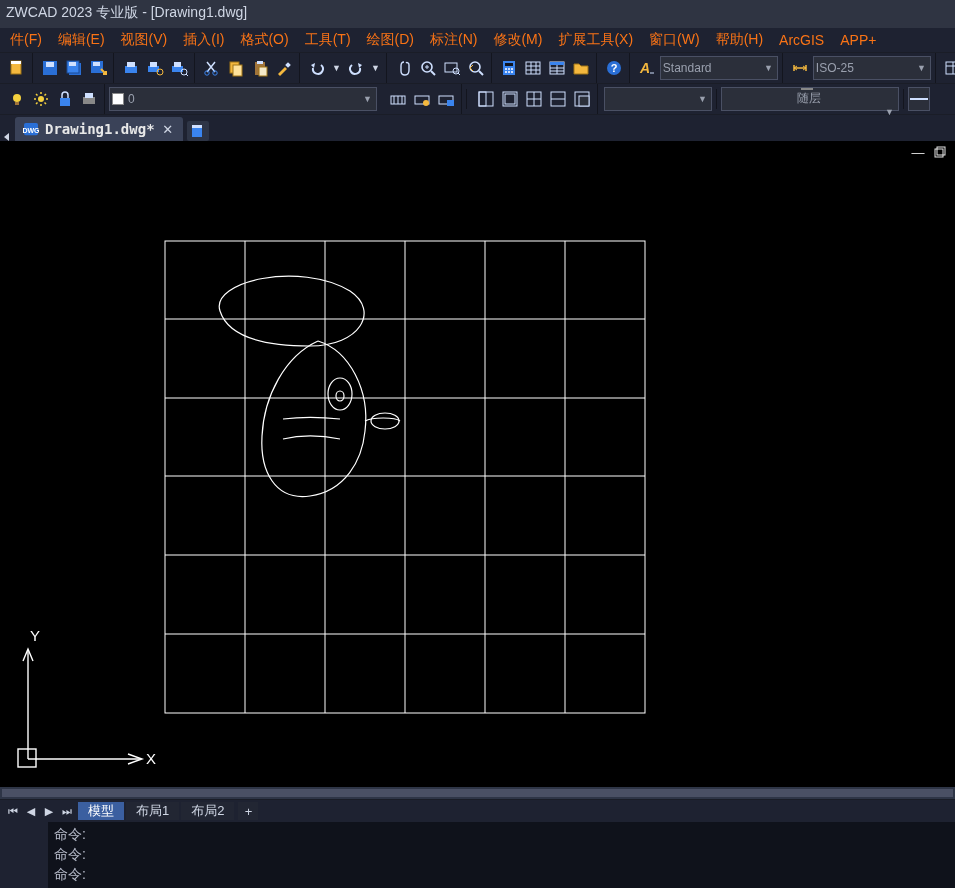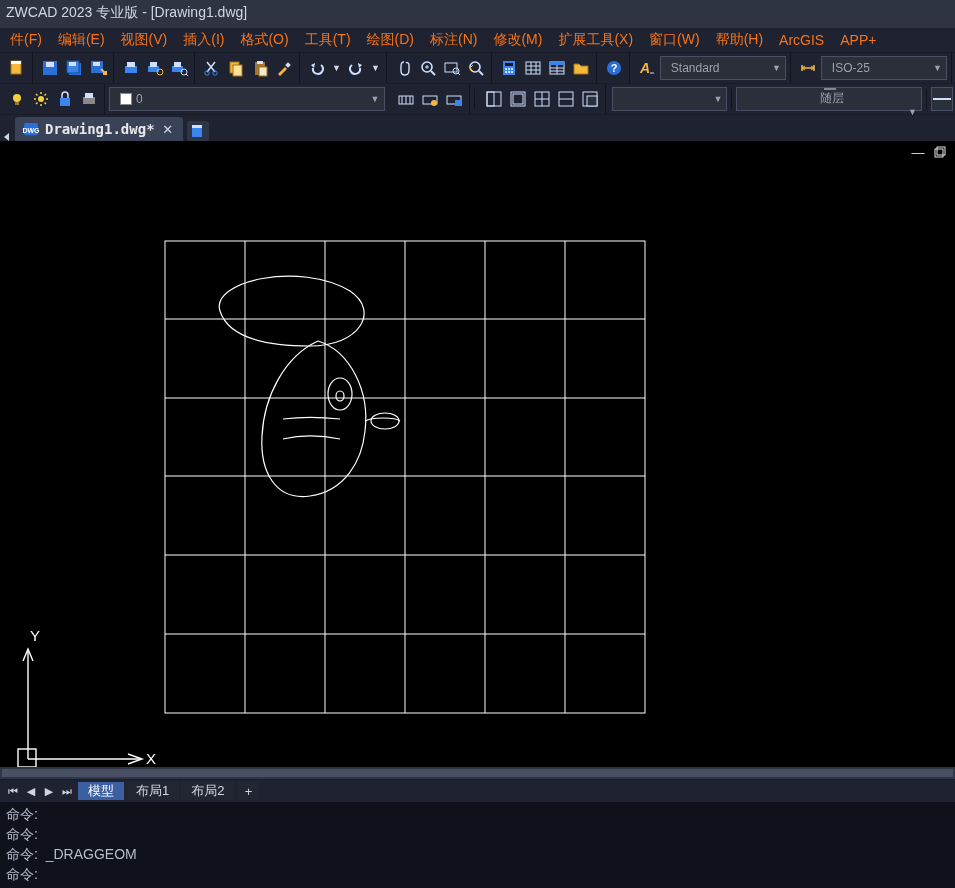--- a/index.html
+++ b/index.html
@@ -25,21 +25,21 @@
   
   .titlebar{height:28px;line-height:25px;padding-left:6px;background:#2f3442;color:#cfd6e4;font-size:14px;white-space:nowrap;overflow:hidden;}
   
   .menubar{height:24px;display:flex;align-items:center;background:var(--bg-dark);padding:0 2px;gap:0;border-bottom:1px solid var(--border);}
   .menubar .mi{padding:20px 8px;color:#f97316;white-space:nowrap;cursor:default;font-size:14px;}
   
   .toolrow{height:30px;display:flex;align-items:center;background:var(--bg-dark);border-bottom:1px solid var(--border);gap:2px;padding:0 2px;}
   .tg{display:flex;align-items:center;border-right:1px solid #13151e;padding:0 4px;height:100%;gap:2px;}
   .tb{width:22px;height:22px;display:flex;align-items:center;justify-content:center;border-radius:2px;}
   .tb svg{display:block;}
-  .dd{display:flex;align-items:center;height:22px;background:var(--bg);border:1px solid #4a5064;padding:0 4px 0 10px;color:var(--text-dim);font-size:12px;}
+  .dd{display:flex;align-items:center;height:22px;background:var(--bg);border:1px solid #4a5064;padding:0 4px 0 2px;color:var(--text-dim);font-size:12px;}
   .dd .arrow{margin-left:auto;}
   
   .filetabs{height:26px;display:flex;align-items:flex-end;background:var(--bg-dark);gap:4px;padding:0 4px;}
   .ftab{display:flex;align-items:center;height:24px;background:#2e3546;padding:0 8px;gap:6px;border-top-left-radius:3px;border-top-right-radius:3px;}
   .ftab.active{background:#3a4258;}
   .ftab .fname{font-family:Consolas,monospace;font-size:14px;color:#e8e8e8;font-weight:bold;}
   .ftab .x{width:14px;height:14px;display:flex;align-items:center;justify-content:center;color:#cfd6e4;font-size:13px;}
   .newtab{width:22px;height:20px;background:#2e3546;display:flex;align-items:center;justify-content:center;border-radius:2px;}
   .ftab .dwgicon{width:16px;height:14px;}
   .tri{width:0;height:0;border-top:4px solid transparent;border-bottom:4px solid transparent;border-right:5px solid #cfd6e4;margin-right:2px;}
@@ -48,21 +48,21 @@
   .winctrl{position:absolute;top:4px;right:8px;display:flex;gap:8px;}
   .winctrl span{width:14px;height:14px;display:inline-flex;align-items:center;justify-content:center;color:#e8e8e8;cursor:default;}
   .drawing{position:absolute;inset:0;}
   
   .layoutbar{height:22px;background:var(--bg-dark);display:flex;align-items:center;gap:0;padding:0 4px;border-top:1px solid var(--border);}
   .navbtn{width:18px;height:18px;display:flex;align-items:center;justify-content:center;color:#cfd6e4;font-size:11px;}
   .ltab{height:18px;padding:0 10px;display:flex;align-items:flex-end;color:#cfd6e4;background:#222633;font-size:13px;margin-left:2px;}
   .ltab.active{background:var(--sel);color:#fff;}
   .addtab{width:20px;height:18px;display:flex;align-items:center;justify-content:center;color:#cfd6e4;margin-left:4px;background:#222633;}
   
-  .cmdarea{background:#0f121b;color:#b7bccb;font-size:14px;padding:2px 6px 4px 6px;line-height:20px;}
+  .cmdarea{background:#0f121b;color:#b7bccb;font-size:14px;padding:2px 6px 4px 6px;line-height:20px;margin-left:48px;}
   .cmdarea .cl{white-space:pre;}
   
   .sp{width:1px;height:20px;background:#13151e;margin:0 2px;}
   .sq{width:10px;height:10px;border:1px solid #888;display:inline-block;margin-right:4px;background:#fff;}
 </style>
 </head>
 <body>
 
 <div class="titlebar">
   <span>ZWCAD 2023 专业版 - [Drawing1.dwg]</span>
@@ -481,15 +481,14 @@
     </div>
   <div class="ltab">
       <span>布局2</span>
     </div>
   <div class="addtab">+</div>
 </div>
 
 <div class="cmdarea">
   <div class="cl">命令:</div>
   <div class="cl">命令:</div>
-  <div class="cl">命令:  _DRAGGEOM</div>
   <div class="cl">命令:</div>
 </div>
 
 </body></html>

